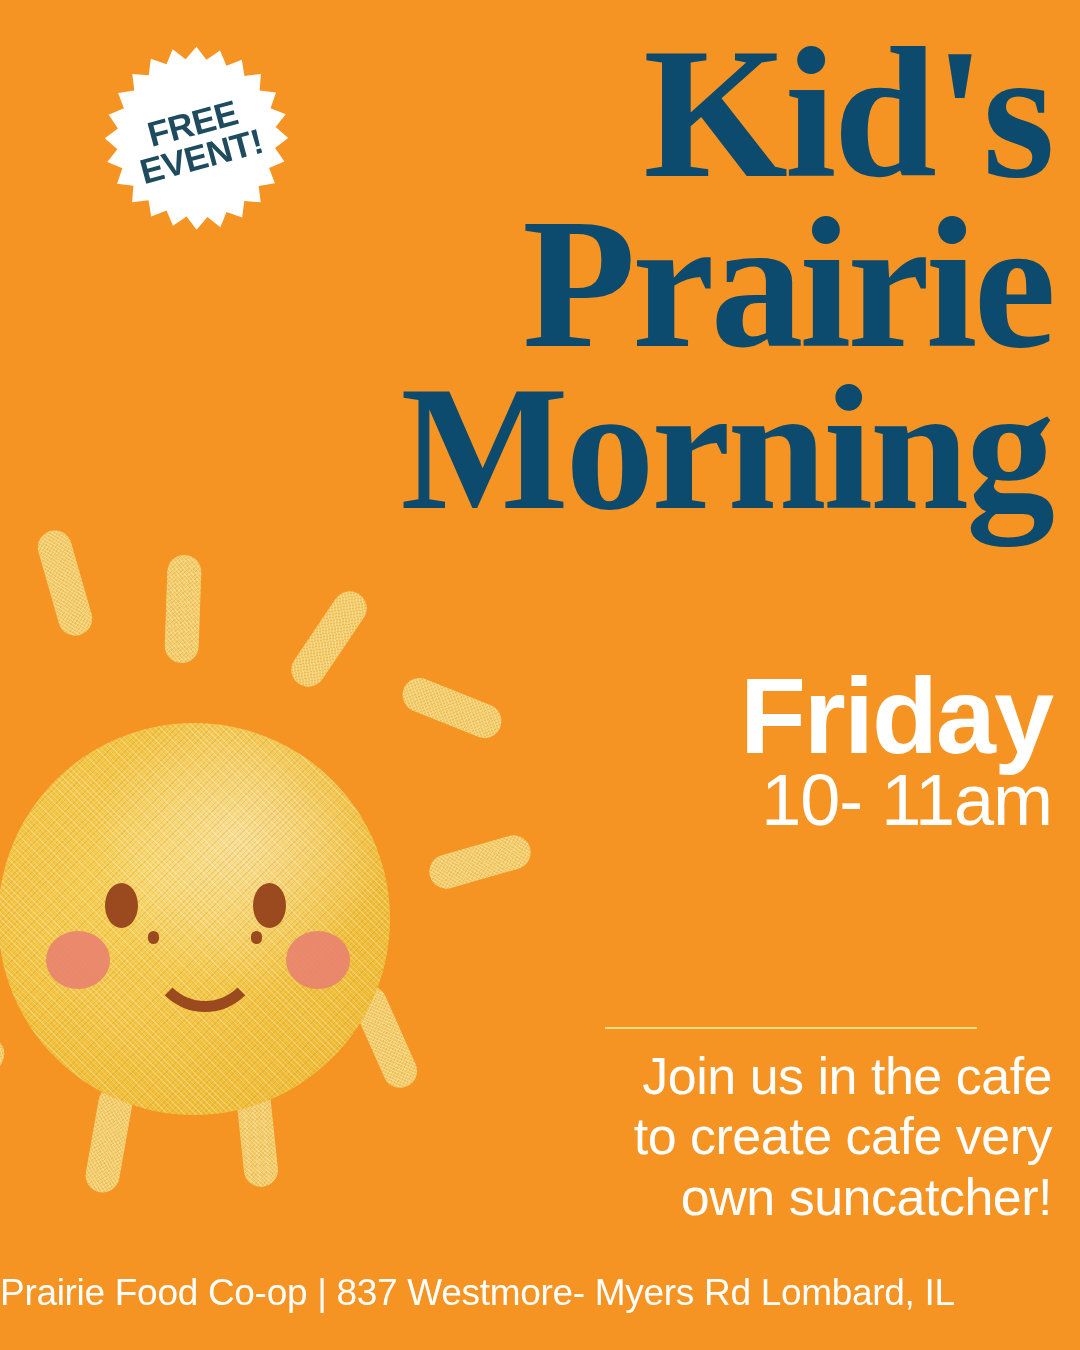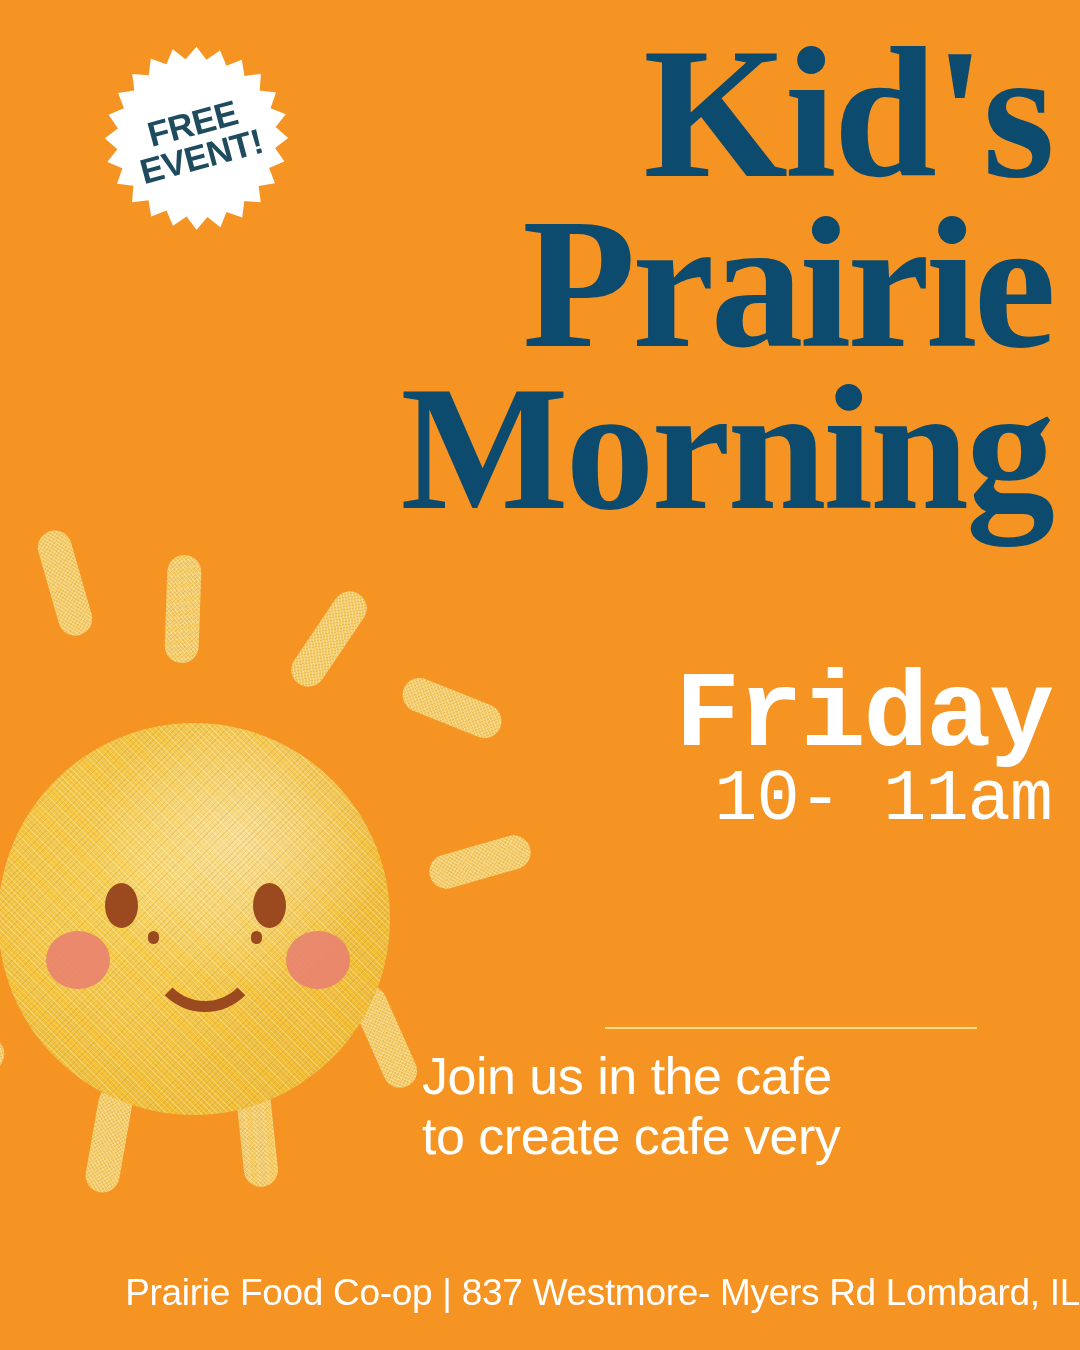--- a/index.html
+++ b/index.html
@@ -169,21 +169,20 @@
 
   
   #date-block {
     position: absolute;
     right: 28px;
     top: 662px;
     width: 600px;
     text-align: right;
     color: #ffffff;
     z-index: 5;
-    font-family: Liberation Mono, monospace;
   }
   #date-day {
     display: block;
     font-size: 108px;
     font-weight: bold;
     line-height: 1.0;
     letter-spacing: -2px;
   }
   #date-date {
     display: block;
@@ -212,37 +211,37 @@
     background: #F9DE86;
     z-index: 5;
   }
 
   
   #body-copy {
     position: absolute;
     right: 28px;
     top: 1046px;
     width: 630px;
-    text-align: left;
+    text-align: right;
     color: #ffffff;
     font-size: 52px;
     font-weight: 300;
     line-height: 1.16;
     letter-spacing: -.5px;
     z-index: 5;
   }
   #body-copy span { display: block; }
 
   
   #footer {
     position: absolute;
     left: 0;
     right: 0;
     top: 1272px;
-    text-align: right;
+    text-align: left;
     color: #ffffff;
     font-size: 37px;
     font-weight: 300;
     letter-spacing: -.3px;
     z-index: 5;
   }
 </style>
 </head>
 <body>
 
@@ -288,17 +287,18 @@
   <div id="date-block">
     <span id="date-day">Friday</span>
     <span id="date-time">10-  11am</span>
   </div>
 
   <div id="divider"></div>
 
   <div id="body-copy">
     <span>Join us in the cafe</span>
     <span>to create cafe very</span>
+    <span>own suncatcher!</span>
   </div>
 
   <div id="footer">Prairie Food Co-op | 837 Westmore- Myers Rd Lombard, IL</div>
 
 </div>
 
 </body></html>

